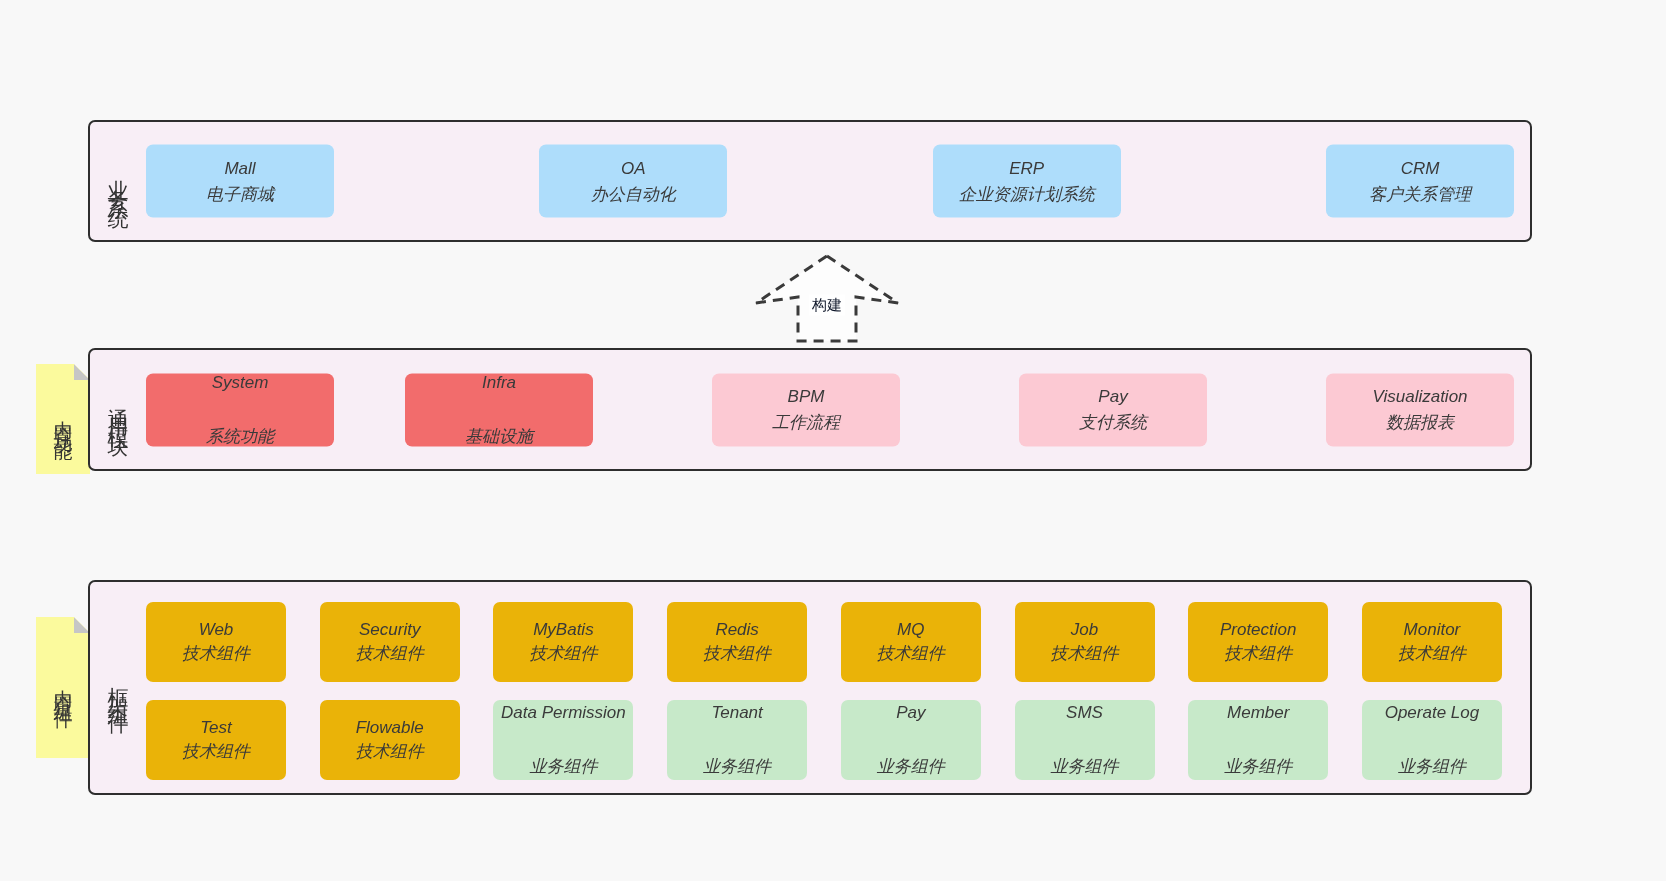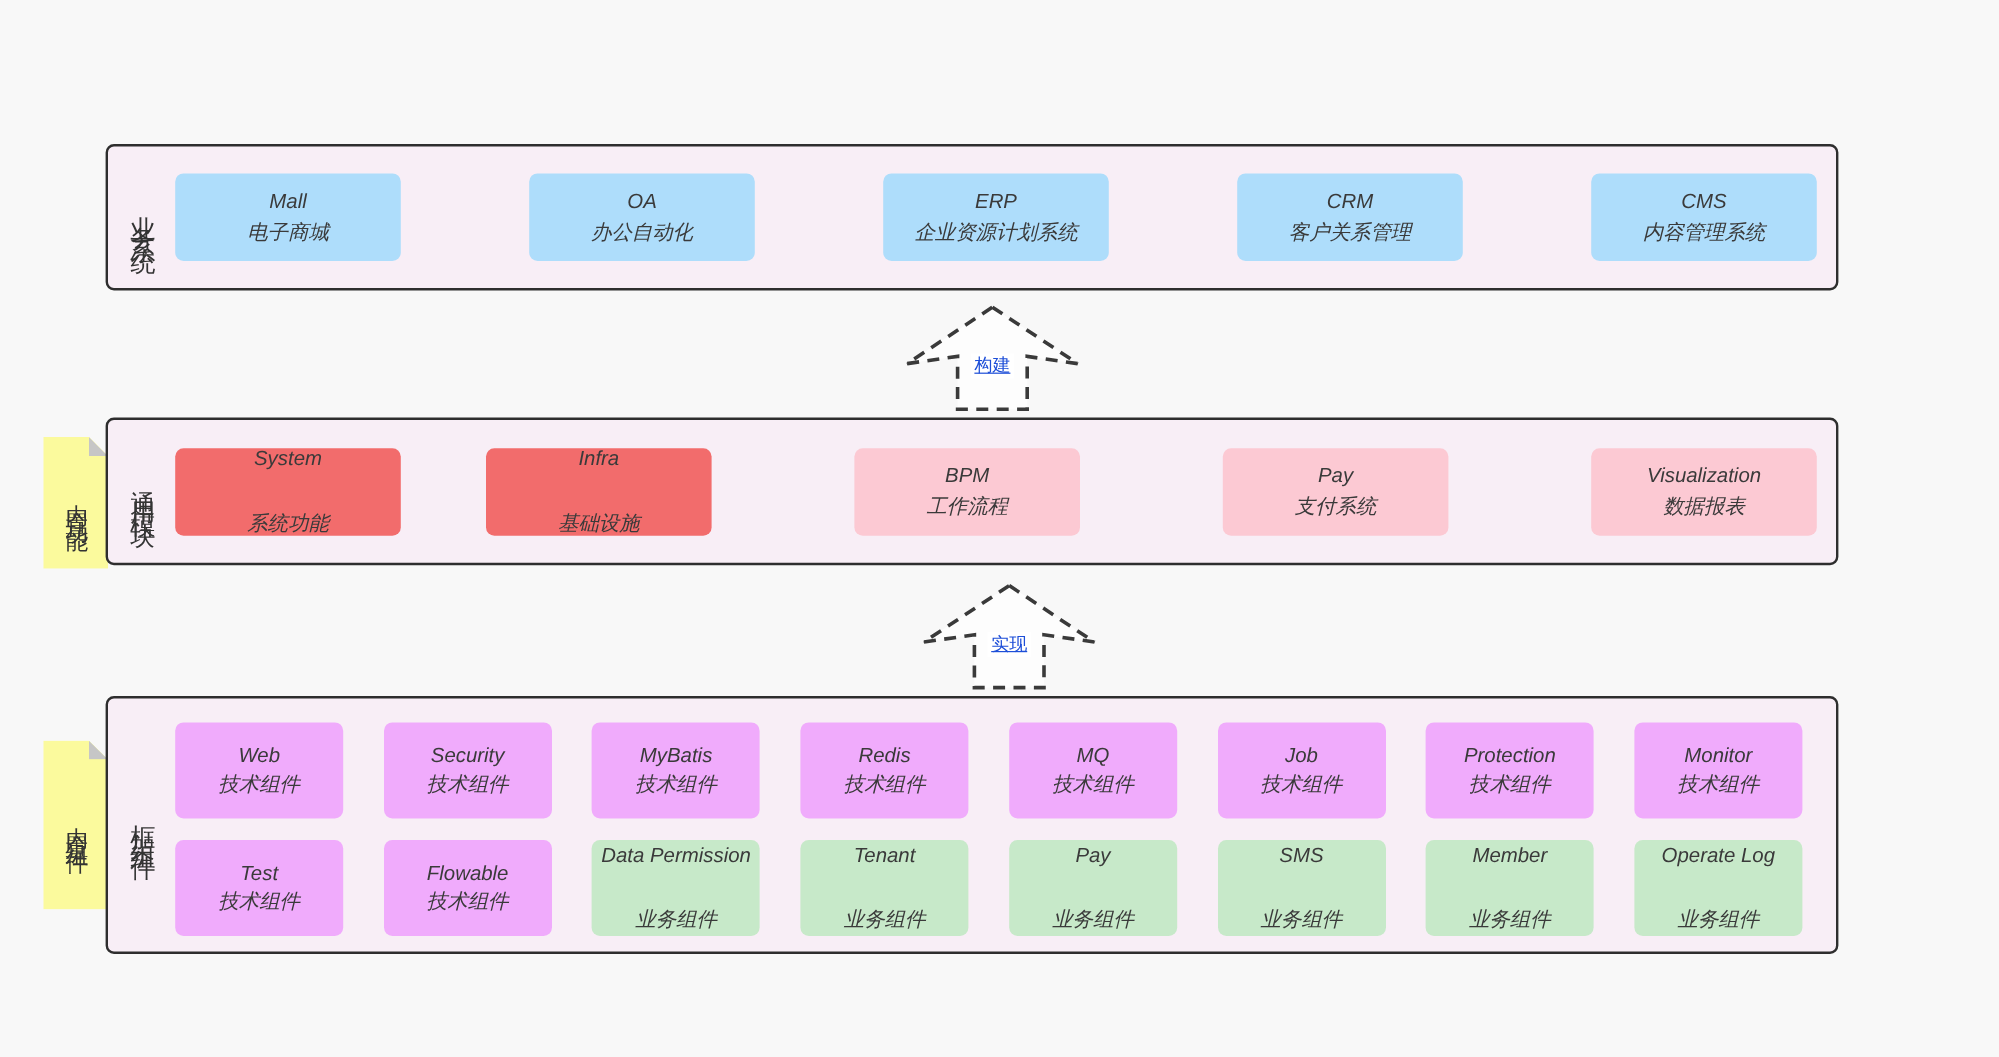--- a/index.html
+++ b/index.html
@@ -50,21 +50,21 @@
   }
   .box-lg { width:188px; height:73px; }
   .box-sm { width:140px; height:80px; }
   .box .name, .box .desc { font-size:17px; line-height:26px; }
   .box-sm .name, .box-sm .desc { font-size:17px; line-height:24px; }
   .box-sm .name { max-width:126px; }
 
   .blue        { background:#aeddfb; }
   .red         { background:#f26c6c;gap:28px; }
   .pink        { background:#fcc9d3;margin-left:48px; }
-  .green       { background:#f0abfc; }
+  .green       { background:#eab308; }
   .green-light { background:#c7e9c9;gap:30px; }
 
   
   .tag {
     position:absolute; left:36px; width:54px;
     background:#fbfa9d; z-index:1;
     clip-path: polygon(0 0, calc(100% - 16px) 0, 100% 16px, 100% 100%, 0 100%);
     display:flex; align-items:center; justify-content:center;
   }
   #tag-builtin-features   { top:364px; height:110px; }
@@ -81,21 +81,21 @@
 
   
   .arrow { position:absolute; width:150px; height:92px; z-index:0; }
   #arrow-build     { left:752px; top:253px; }
   #arrow-implement { left:766px; top:485px; }
   .arrow svg { width:100%; height:100%; display:block; }
   .arrow-label {
     position:absolute; left:50%; top:57%;
     transform:translate(-50%,-50%);
     background:#ffffff; padding:1px 3px;
-    font-size:15px; color:#1d4ed8; white-space:nowrap;text-decoration:underline;
+    font-size:15px; color:#0f172a; white-space:nowrap;
   }
 </style>
 </head>
 <body>
 
 <div id="canvas">
 
   <div class="section" id="section-business">
     <div class="v-label">业务系统</div>
     <div class="row row-mid">
@@ -107,24 +107,20 @@
         <div class="name">OA</div>
         <div class="desc">办公自动化</div>
       </div>
       <div class="box box-lg blue">
         <div class="name">ERP</div>
         <div class="desc">企业资源计划系统</div>
       </div>
       <div class="box box-lg blue">
         <div class="name">CRM</div>
         <div class="desc">客户关系管理</div>
-      </div>
-      <div class="box box-lg blue">
-        <div class="name">CMS</div>
-        <div class="desc">内容管理系统</div>
       </div>
     </div>
   </div>
 
   <div class="arrow" id="arrow-build">
     <svg viewBox="0 0 150 92">
       <polygon points="75,3 146,50 104,44 104,88 46,88 46,44 4,50" fill="#fdfdfd" stroke="#3a3a3a" stroke-width="3" stroke-dasharray="10,7"></polygon>
     </svg>
     <span class="arrow-label">构建</span>
   </div>
@@ -153,26 +149,20 @@
         <div class="name">Pay</div>
         <div class="desc">支付系统</div>
       </div>
       <div class="box box-lg pink">
         <div class="name">Visualization</div>
         <div class="desc">数据报表</div>
       </div>
     </div>
   </div>
 
-  <div class="arrow" id="arrow-implement">
-    <svg viewBox="0 0 150 92">
-      <polygon points="75,3 146,50 104,44 104,88 46,88 46,44 4,50" fill="#fdfdfd" stroke="#3a3a3a" stroke-width="3" stroke-dasharray="10,7"></polygon>
-    </svg>
-    <span class="arrow-label">实现</span>
-  </div>
 
   <div class="tag" id="tag-builtin-components">
     <span class="tag-fold"></span>
     <span class="tag-text">内置组件</span>
   </div>
 
   <div class="section" id="section-components">
     <div class="v-label">框架组件</div>
 
     <div class="row row-top">

